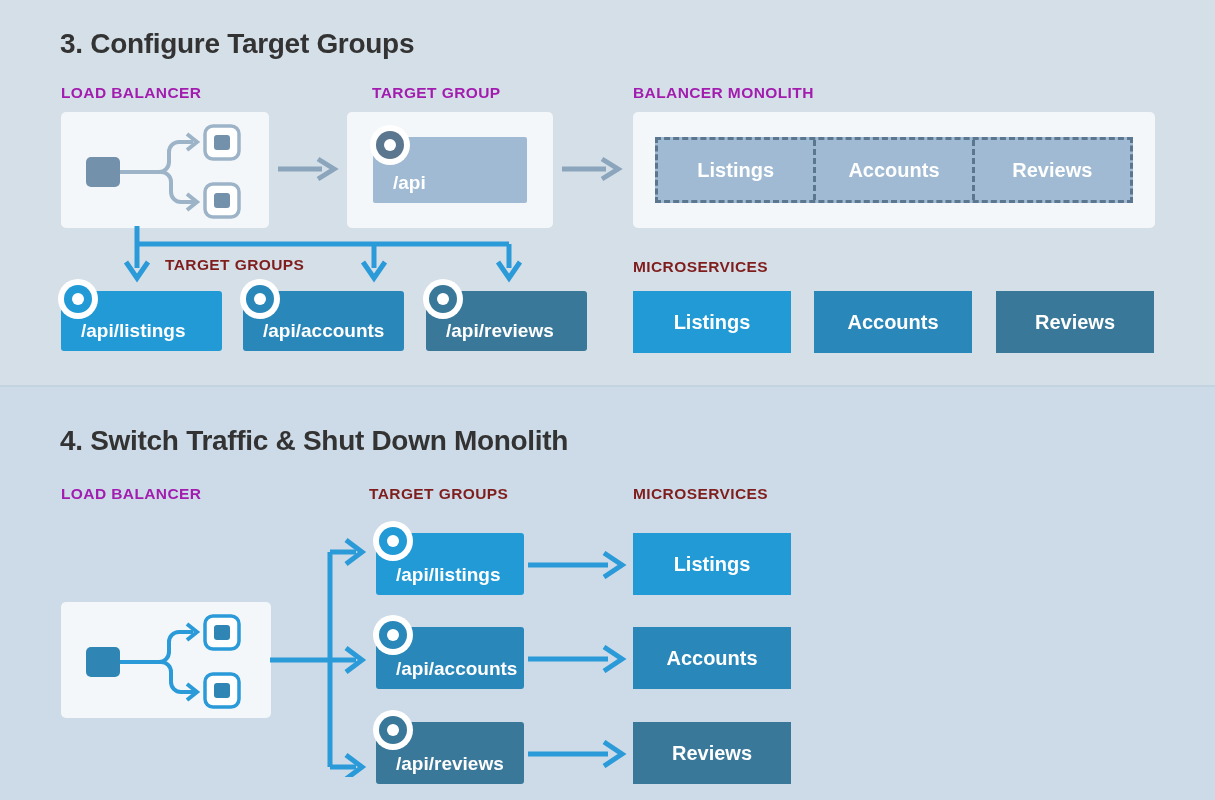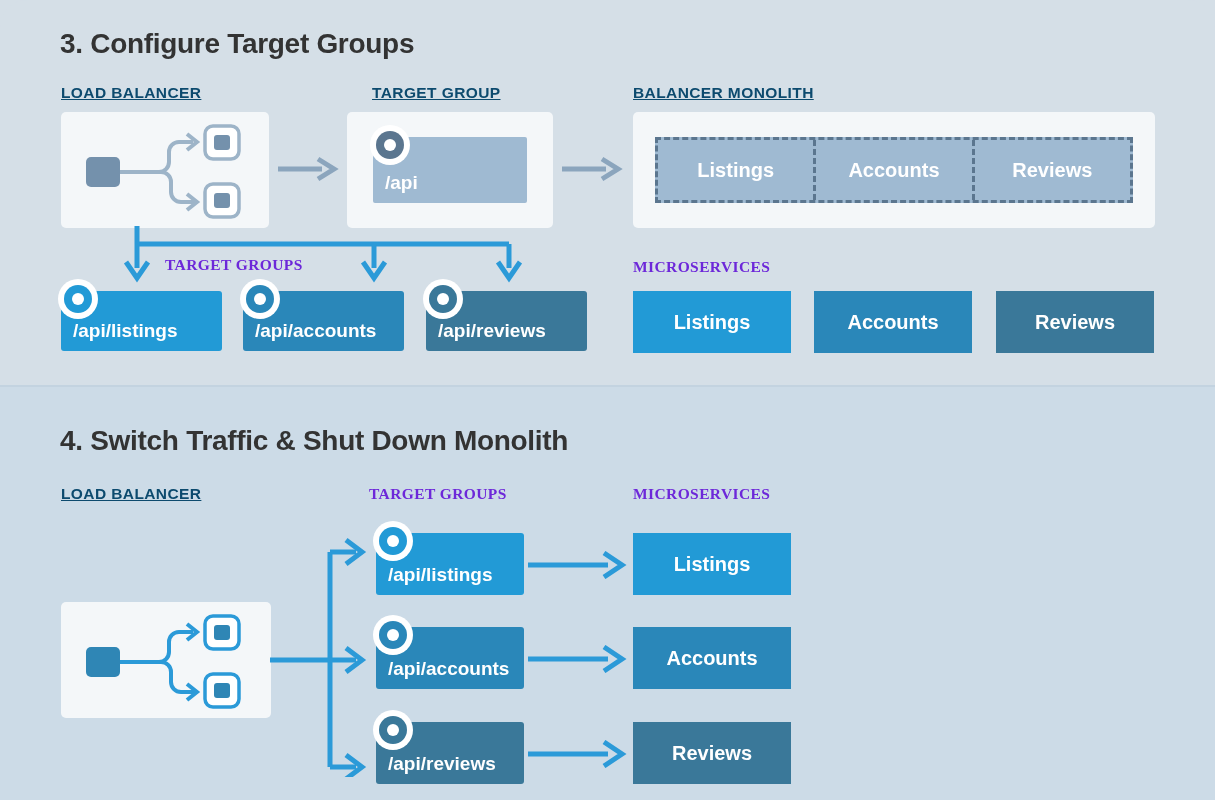--- a/index.html
+++ b/index.html
@@ -22,37 +22,38 @@
     letter-spacing:-0.3px;
     white-space:nowrap;
   }
   .caption {
     position:absolute;
     font-size:15.5px;
     font-weight:bold;
     letter-spacing:0.4px;
     white-space:nowrap;
   }
-  .caption.muted { color:#0c4a6e;text-decoration:underline; }
-  .caption.blue  { color:#6d28d9;font-family:Liberation Serif, serif; }
+  .caption.muted { color:#a21caf; }
+  .caption.blue  { color:#7f1d1d; }
 
   
   .lb-panel {
     position:absolute;
     background:#f4f7f9;
     border-radius:5px;
   }
   .lb-panel svg { display:block; }
 
   
   .box {
     position:absolute;
     display:flex;
     align-items:flex-end;
     border-radius:3px;
+    padding-left:8px;
   }
   .box-label {
     font-size:19px;
     font-weight:bold;
     color:#ffffff;
     padding:0 0 9px 12px;
     white-space:nowrap;
   }
   .svc-box {
     position:absolute;

